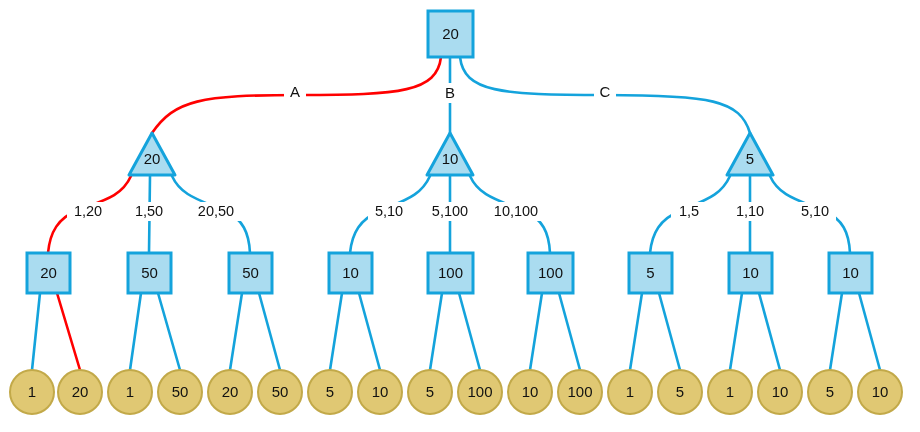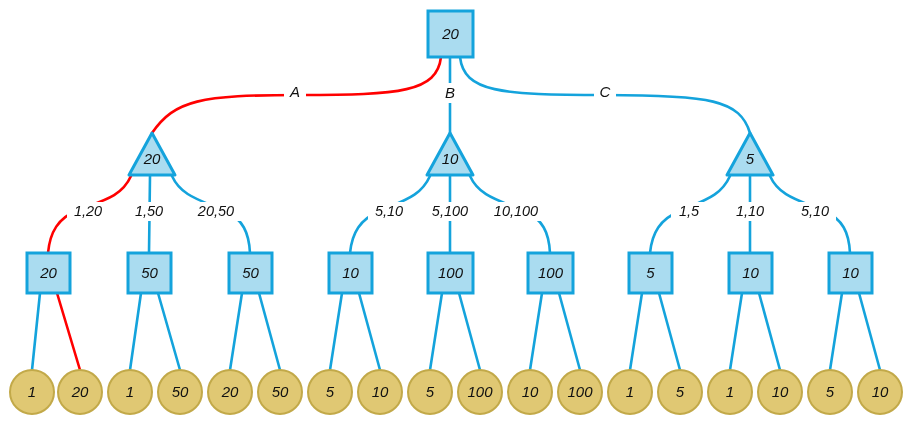--- a/index.html
+++ b/index.html
@@ -2,21 +2,21 @@
 <html><head>
 <meta charset="utf-8">
 <style>
   html,body{margin:0;padding:0;}
   body{
     width:920px;height:432px;
     background:#ffffff;
     font-family:"Liberation Sans", sans-serif;
     overflow:hidden;
   }
-  #canvas{position:relative;width:786px;height:432px;font-style:italic;}
+  #canvas{position:relative;width:786px;height:432px;}
   svg{position:absolute;top:0;left:0;width:920px;height:432px;}
   .nodelabel{
     font-size:15px;
     fill:#111111;
     text-anchor:middle;
     dominant-baseline:middle;
     font-family:"Liberation Sans", sans-serif;
     paint-order:normal;
   }
   .edgelabel{

